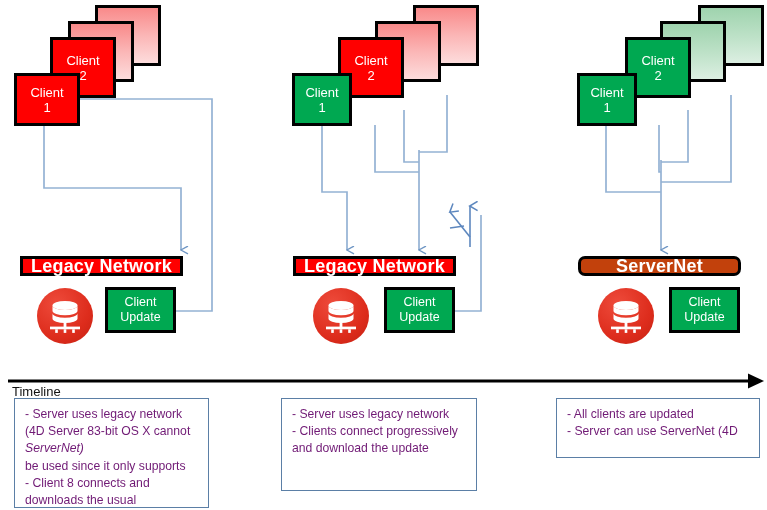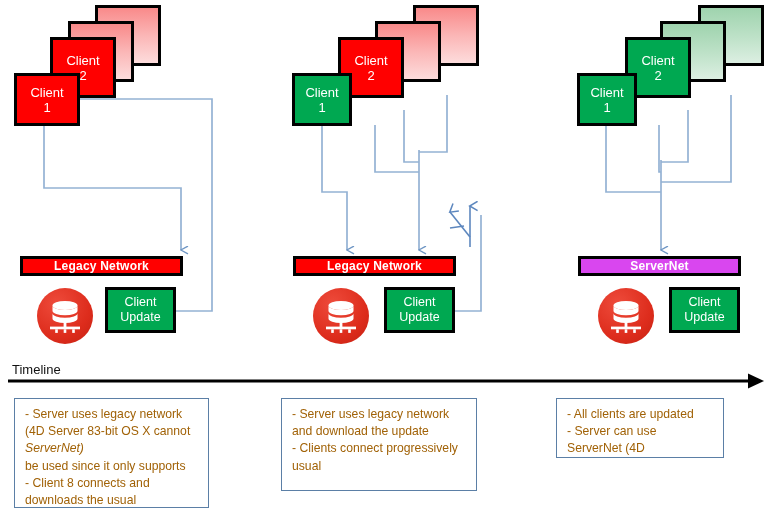--- a/index.html
+++ b/index.html
@@ -13,42 +13,42 @@
           color:#ffffff;font-size:13px;line-height:15px;text-align:center;}
   .client span{display:block;}
   .c-red   {background:#FF0000;}
   .c-green {background:#00A851;}
   .c-ghost-red   {background:linear-gradient(180deg,#F98A8A 0%,#FBB6B6 50%,#FDDCDC 100%);}
   .c-ghost-green {background:linear-gradient(180deg,#9FD3AE 0%,#BFE2C9 55%,#DCEFE2 100%);}
 
   
   .netbar{position:absolute;border:3px solid #000;box-sizing:border-box;
           display:flex;align-items:center;justify-content:center;
-          color:#ffffff;font-size:12px;font-weight:600;letter-spacing:.2px;}
+          color:#ffffff;font-size:18px;font-weight:600;letter-spacing:.2px;}
   .net-legacy{background:#FF0000;}
-  .net-server{background:#d946ef;}
+  .net-server{background:#c2410c;border-radius:7px;}
 
   
   .updbox{position:absolute;border:3px solid #000;box-sizing:border-box;background:#00A851;
           display:flex;flex-direction:column;align-items:center;justify-content:center;
           color:#ffffff;font-size:12.5px;line-height:15px;text-align:center;}
 
   
   .dbicon{position:absolute;width:56px;height:56px;border-radius:50%;
           background:radial-gradient(circle at 35% 28%,#EE4B3B 0%,#DD2C1C 62%,#C42112 100%);}
 
   
   svg.wires{position:absolute;left:0;top:0;width:767px;height:510px;overflow:visible;}
 
   
   .tl-label{position:absolute;font-size:13px;color:#111;}
 
   
   .caption{position:absolute;border:1px solid #5B7FA6;box-sizing:border-box;background:#fff;
-           font-size:12.2px;line-height:17.2px;color:#a16207;padding:7px 9px 6px 10px;}
+           font-size:12.2px;line-height:17.2px;color:#701a75;padding:7px 9px 6px 10px;}
   .caption i{font-style:italic;}
 </style>
 </head>
 <body>
 
 <div class="stage">
 
   <svg class="wires" viewBox="0 0 767 510">
     <defs>
       <marker id="ah-down" markerWidth="9" markerHeight="9" refX="4.5" refY="7.6" orient="auto" markerUnits="userSpaceOnUse">
@@ -196,36 +196,35 @@
         <rect x="35.2" y="41.3" width="2.6" height="3.6"></rect>
       </g>
     </svg>
   </div>
 
   <div class="updbox" style="left:669px;top:287px;width:71px;height:46px;">
     <span>Client</span>
     <span>Update</span>
   </div>
 
-  <div class="tl-label" style="left:12px;top:362px;">Timeline</div>
+  <div class="tl-label" style="left:12px;top:384px;">Timeline</div>
 
   <div class="caption" style="left:14px;top:398px;width:195px;height:110px;">
     <div>- Server uses legacy network</div>
     <div>(4D Server 83-bit OS X cannot</div>
     <div><i>ServerNet)</i></div>
     <div>be used since it only supports</div>
     <div>- Client 8 connects and</div>
     <div>downloads the usual</div>
   </div>
 
   <div class="caption" style="left:281px;top:398px;width:196px;height:93px;">
     <div>- Server uses legacy network</div>
+    <div>- Clients connect progressively</div>
     <div>and download the update</div>
-    <div>- Clients connect progressively</div>
-    <div>usual</div>
-  </div>
-
-  <div class="caption" style="left:556px;top:398px;width:168px;height:60px;">
+  </div>
+
+  <div class="caption" style="left:556px;top:398px;width:204px;height:60px;">
     <div>- All clients are updated</div>
     <div>- Server can use ServerNet (4D</div>
   </div>
 
 </div>
 
 </body></html>

